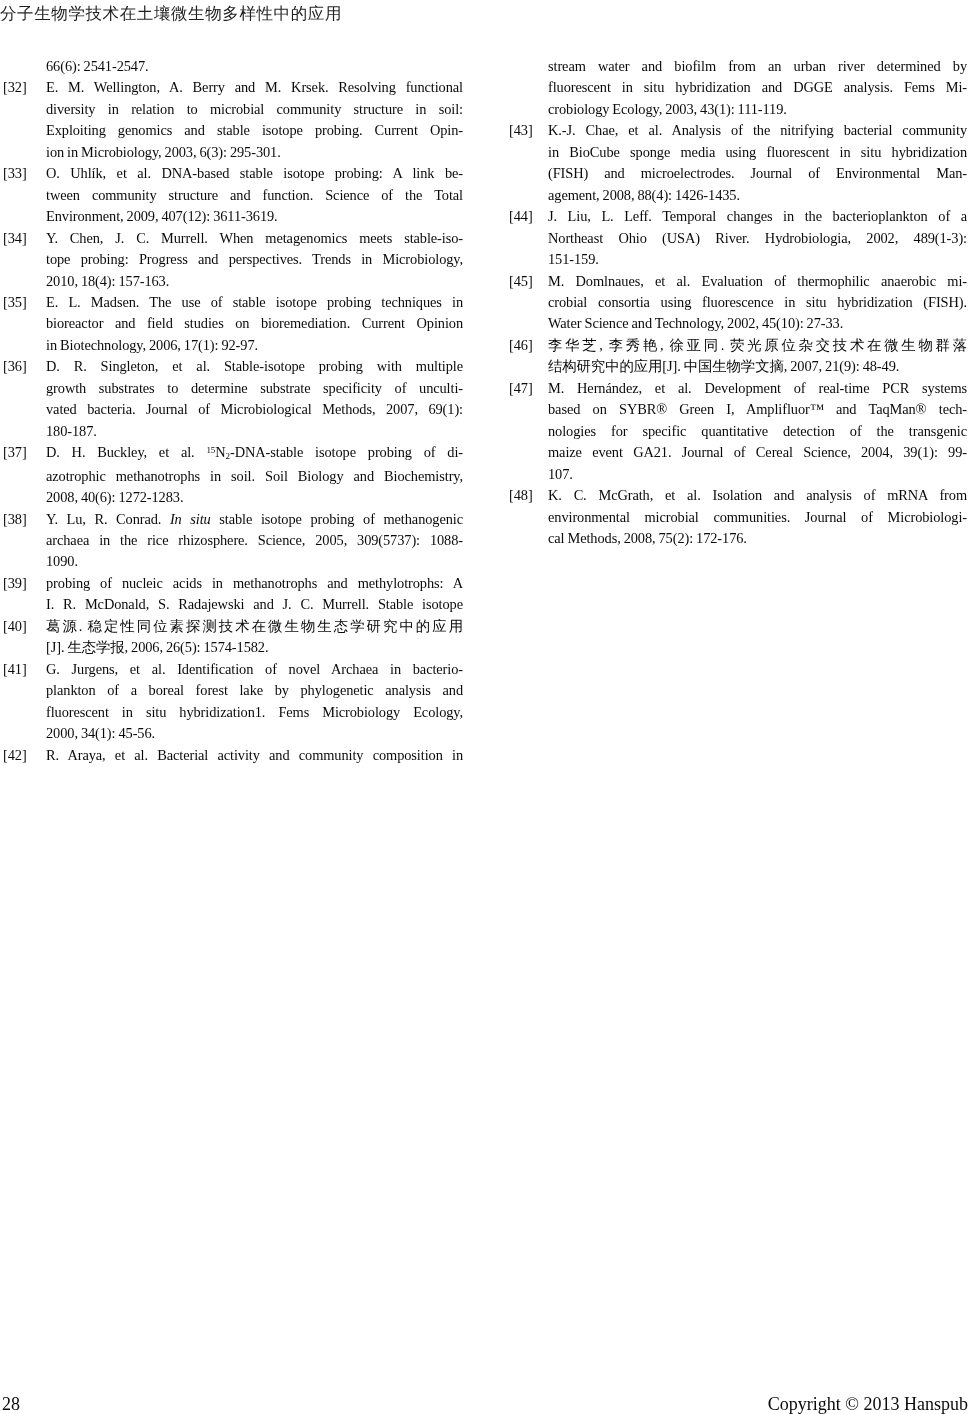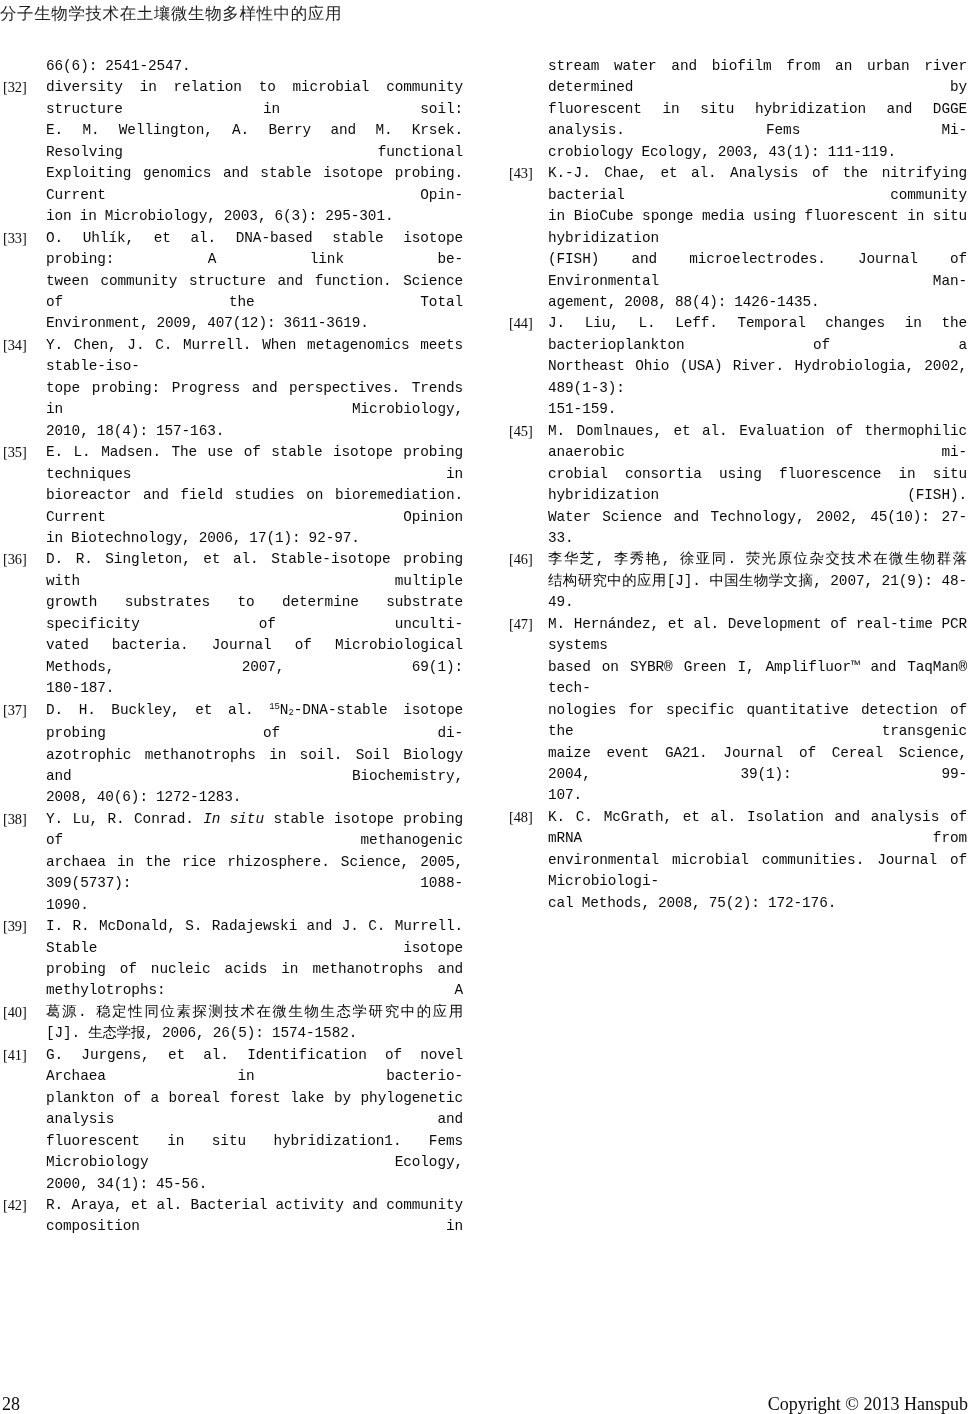--- a/index.html
+++ b/index.html
@@ -30,21 +30,21 @@
     line-height: 21.45px;
     letter-spacing: -0.1px;
     word-spacing: -0.5px;
   }
   .col-left  { width: 460px; }
   .col-right { width: 458px; }
   .ref { position: relative; }
   .col-left  .ref { padding-left: 43px; }
   .col-right .ref { padding-left: 39px; }
   .ref-id { position: absolute; left: 0; top: 0; }
-  .ref-line { text-align: justify; text-align-last: justify; font-family: Liberation Mono, monospace; }
+  .ref-line { text-align: justify; text-align-last: justify; }
   .ref-line.final { text-align-last: left; }
   .seg-italic { font-style: italic; }
   .seg-sup { font-size: 0.62em; position: relative; top: -0.5em; letter-spacing: 0; }
   .seg-sub { font-size: 0.62em; position: relative; top: 0.18em; letter-spacing: 0; }
   .footer {
     position: absolute;
     left: 2px; right: 2px; bottom: 2px;
     display: flex;
     justify-content: space-between;
     font-size: 18px;
@@ -60,22 +60,22 @@
     <div class="col col-left" id="col-left">
         <div class="ref">
           <span class="ref-id"></span>
           <div>
             <div class="ref-line final">66(6): 2541-2547.</div>
           </div>
         </div>
         <div class="ref">
           <span class="ref-id">[32]</span>
           <div>
+            <div class="ref-line">E. M. Wellington, A. Berry and M. Krsek. Resolving functional</div>
             <div class="ref-line">diversity in relation to microbial community structure in soil:</div>
-            <div class="ref-line">E. M. Wellington, A. Berry and M. Krsek. Resolving functional</div>
             <div class="ref-line">Exploiting genomics and stable isotope probing. Current Opin-</div>
             <div class="ref-line final">ion in Microbiology, 2003, 6(3): 295-301.</div>
           </div>
         </div>
         <div class="ref">
           <span class="ref-id">[33]</span>
           <div>
             <div class="ref-line">O. Uhlík, et al. DNA-based stable isotope probing: A link be-</div>
             <div class="ref-line">tween community structure and function. Science of the Total</div>
             <div class="ref-line final">Environment, 2009, 407(12): 3611-3619.</div>
@@ -118,22 +118,22 @@
           <span class="ref-id">[38]</span>
           <div>
             <div class="ref-line"><span>Y. Lu, R. Conrad. </span><span class="seg-italic">In situ</span><span> stable isotope probing of methanogenic</span></div>
             <div class="ref-line">archaea in the rice rhizosphere. Science, 2005, 309(5737): 1088-</div>
             <div class="ref-line final">1090.</div>
           </div>
         </div>
         <div class="ref">
           <span class="ref-id">[39]</span>
           <div>
+            <div class="ref-line">probing of nucleic acids in methanotrophs and methylotrophs: A</div>
             <div class="ref-line">I. R. McDonald, S. Radajewski and J. C. Murrell. Stable isotope</div>
-            <div class="ref-line">probing of nucleic acids in methanotrophs and methylotrophs: A</div>
           </div>
         </div>
         <div class="ref">
           <span class="ref-id">[40]</span>
           <div>
             <div class="ref-line">葛源. 稳定性同位素探测技术在微生物生态学研究中的应用</div>
             <div class="ref-line final">[J]. 生态学报, 2006, 26(5): 1574-1582.</div>
           </div>
         </div>
         <div class="ref">

